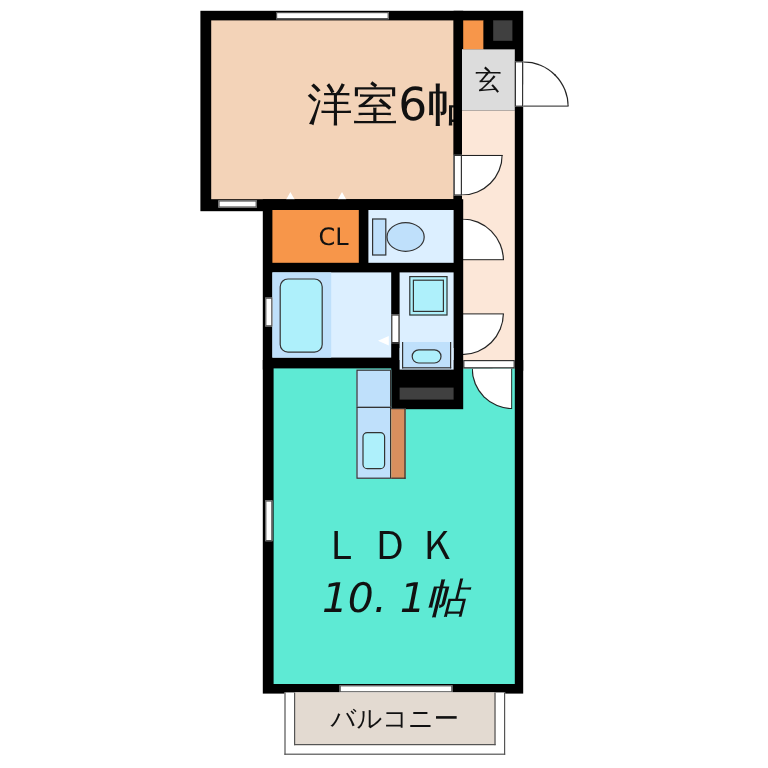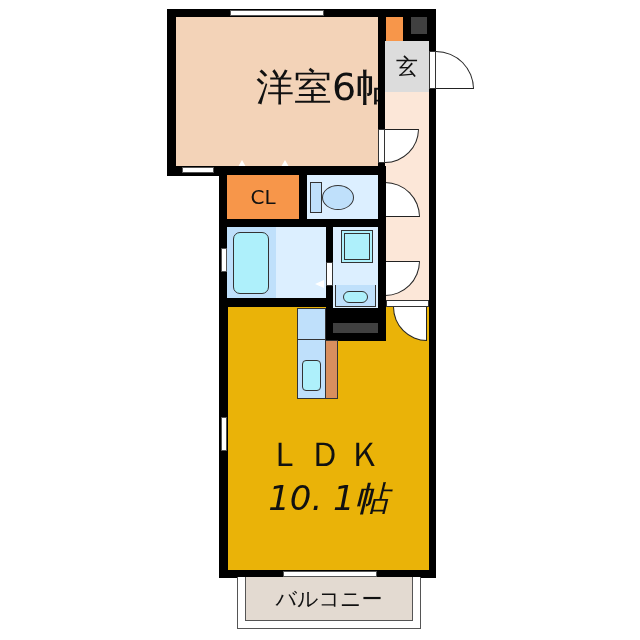--- a/index.html
+++ b/index.html
@@ -44,21 +44,21 @@
 
 <div class="abs" style="left:378px;top:182px;width:7px;height:35px;background:#fff;border:1px solid #333;"></div>
 <div class="door-arc" style="left:385px;top:182px;width:35px;height:35px;border-radius:0 35px 0 0;border-left:none;border-bottom-width:1.3px;"></div>
 
 <div class="abs" style="left:378px;top:261px;width:7px;height:35px;background:#fff;border:1px solid #333;"></div>
 <div class="door-arc" style="left:385px;top:261px;width:35px;height:35px;border-radius:0 0 35px 0;border-left:none;border-top-width:1.3px;"></div>
 
 <div class="abs wall" style="left:219px;top:166px;width:167px;height:142px;"></div>
 
 <div class="abs" style="left:227px;top:175px;width:72px;height:44px;background:#f7964a;">
-  <div class="label" style="left:0;top:0;width:72px;height:44px;font-size:20px;text-align:right;">CL</div>
+  <div class="label" style="left:15px;top:0;width:72px;height:44px;font-size:20px;text-align:right;">CL</div>
 </div>
 
 <div class="abs" style="left:307px;top:175px;width:71px;height:44px;background:#dcefff;">
   <div class="abs" style="left:3px;top:7px;width:12px;height:31px;background:#bfe0fb;border:1px solid #333;"></div>
   <div class="abs" style="left:15px;top:10px;width:32px;height:25px;background:#bfe0fb;border:1px solid #333;border-radius:50%;"></div>
 </div>
 
 <div class="abs" style="left:227px;top:227px;width:99px;height:71px;background:#dcefff;">
   <div class="abs" style="left:0;top:0;width:49px;height:71px;background:#bfe0fb;"></div>
   <div class="abs" style="left:6px;top:5px;width:36px;height:62px;background:#aef0fb;border:1px solid #333;border-radius:7px;"></div>
@@ -67,21 +67,21 @@
 <div class="abs win" style="left:221px;top:248px;width:6px;height:24px;"></div>
 
 <div class="abs" style="left:333px;top:227px;width:45px;height:81px;background:#dcefff;">
   <div class="abs" style="left:8px;top:3px;width:32px;height:33px;background:#aef0fb;border:1px solid #333;outline:1px solid #333;outline-offset:-4px;"></div>
   <div class="abs" style="left:2px;top:58px;width:42px;height:22px;background:#bfe0fb;border:1px solid #333;border-radius:10px 10px 0 0;"></div>
   <div class="abs" style="left:10px;top:64px;width:25px;height:12px;background:#aef0fb;border:1px solid #333;border-radius:6px;"></div>
 </div>
 <div class="abs" style="left:326px;top:262px;width:7px;height:24px;background:#fff;border:1px solid #333;"></div>
 
 <div class="abs wall" style="left:219px;top:300px;width:217px;height:278px;"></div>
-<div class="abs" style="left:228px;top:307px;width:201px;height:263px;background:#eab308;">
+<div class="abs" style="left:228px;top:307px;width:201px;height:263px;background:#5eead4;">
   <div class="label" style="left:0;top:128px;width:201px;height:40px;font-size:34px;letter-spacing:6px;">ＬＤＫ</div>
   <div class="label" style="left:0;top:172px;width:201px;height:40px;font-size:34px;font-style:italic;">10. 1帖</div>
 </div>
 
 <div class="abs wall" style="left:326px;top:300px;width:60px;height:41px;"></div>
 <div class="abs" style="left:333px;top:290px;width:45px;height:18px;background:#dcefff;"></div>
 <div class="abs" style="left:335px;top:285px;width:41px;height:22px;background:#bfe0fb;border:1px solid #333;border-top:none;"></div>
 <div class="abs" style="left:343px;top:291px;width:25px;height:12px;background:#aef0fb;border:1px solid #333;border-radius:6px;"></div>
 <div class="abs" style="left:333px;top:323px;width:45px;height:10px;background:#404040;"></div>
 

